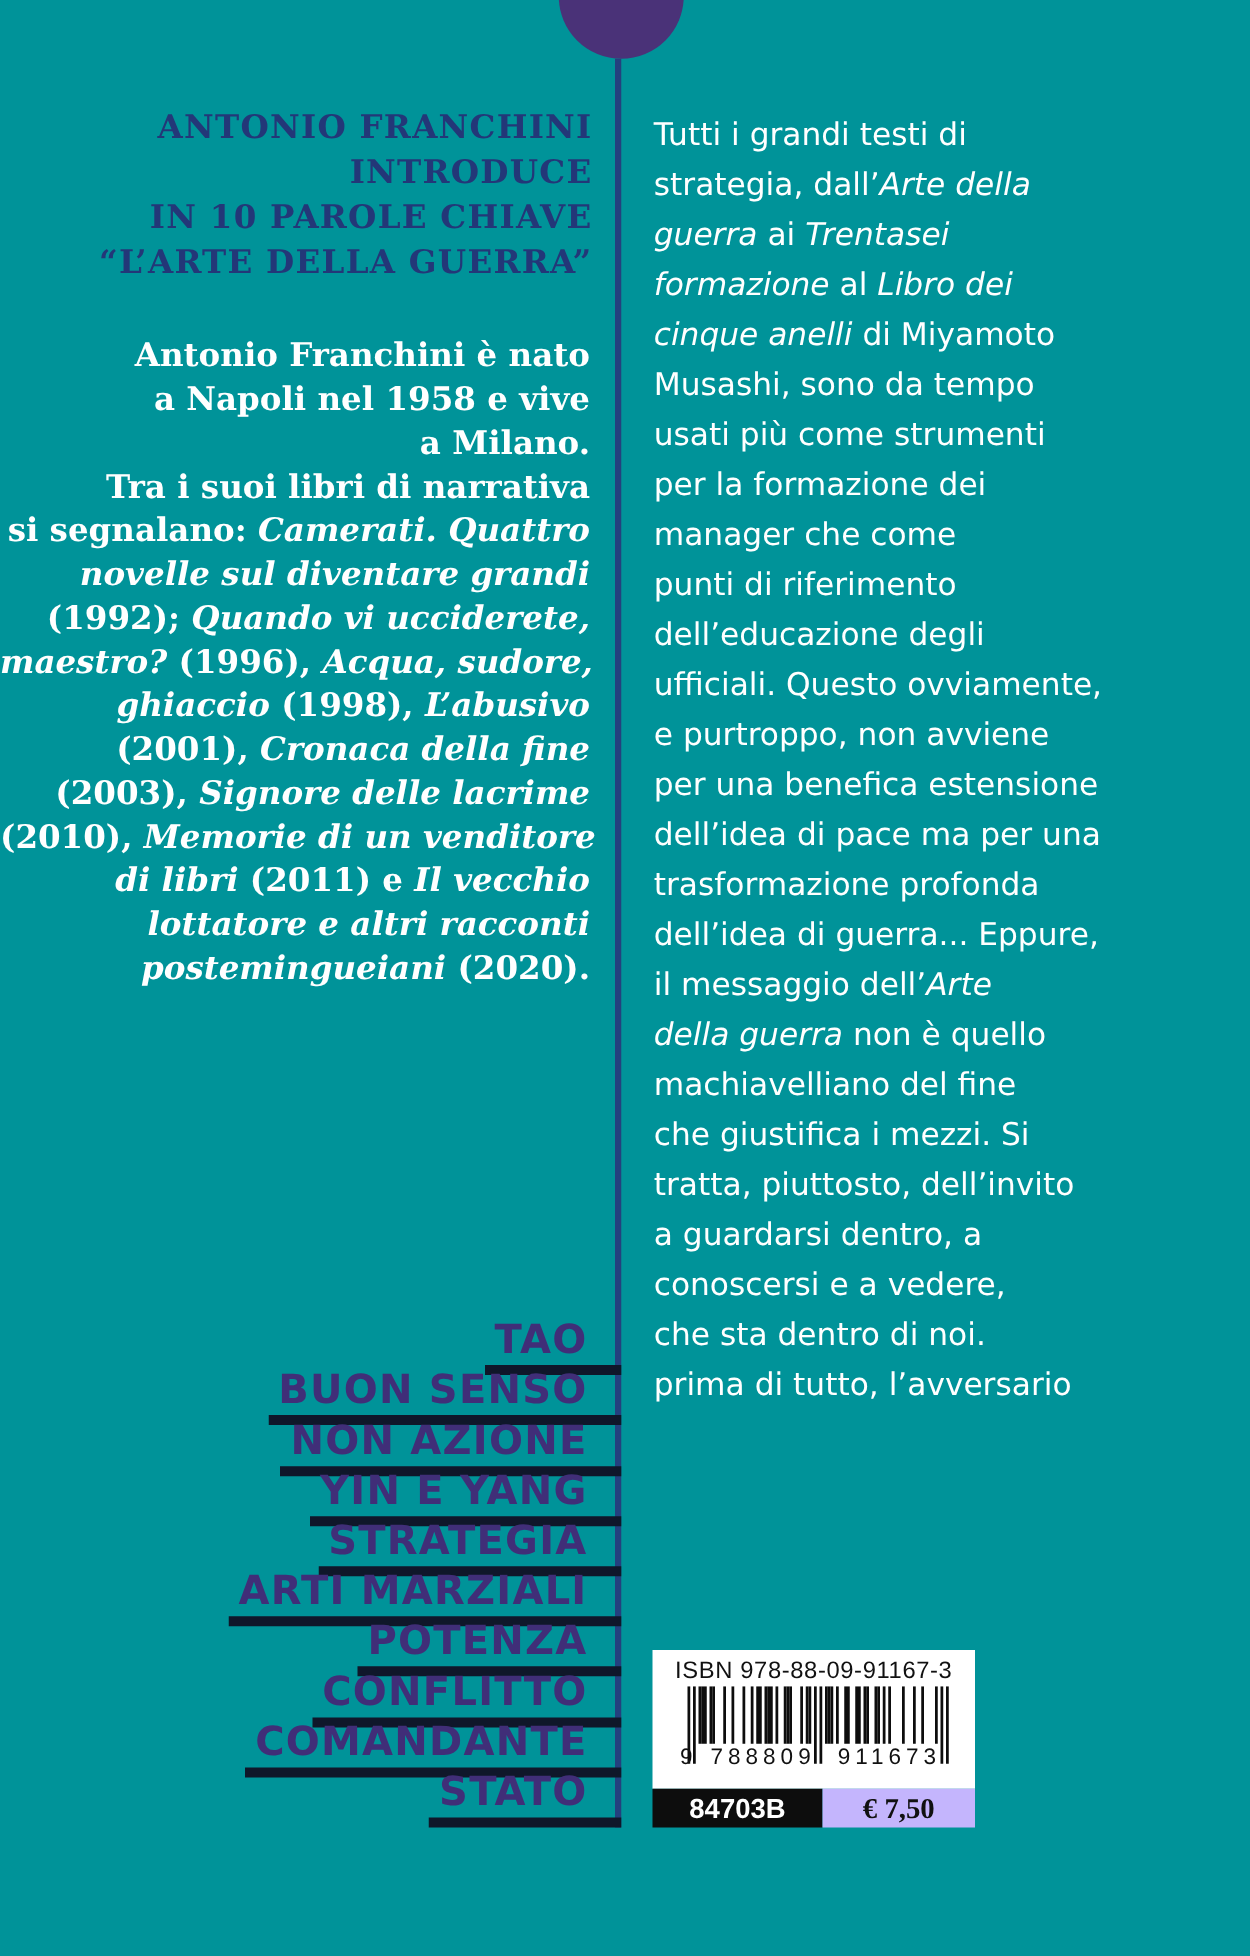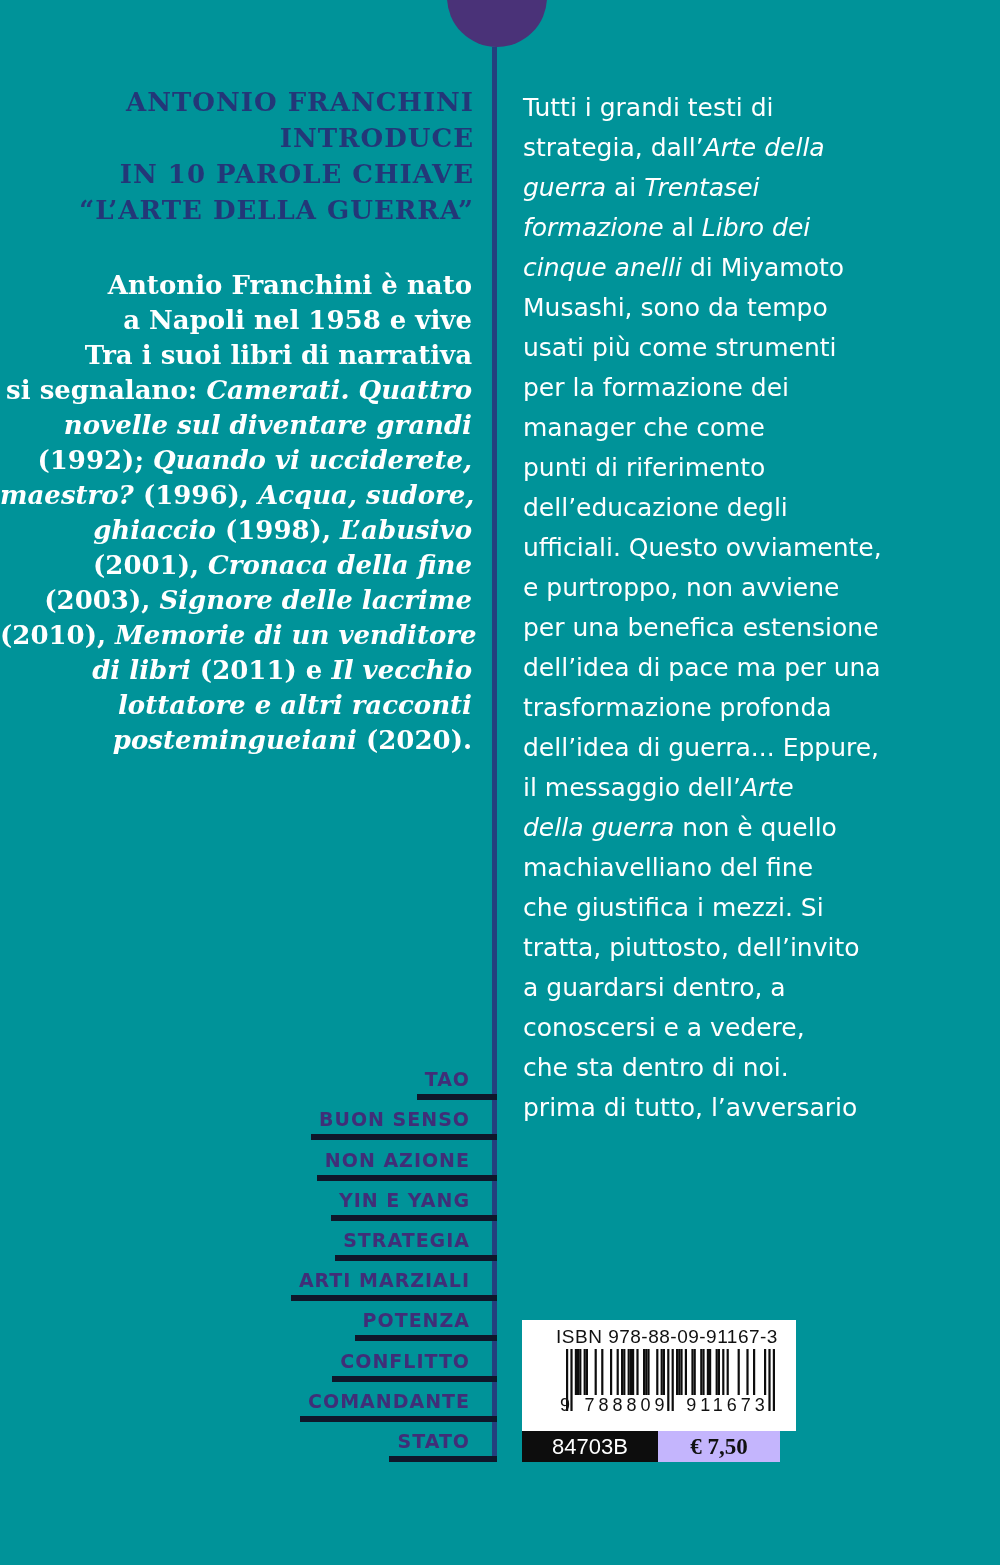--- a/index.html
+++ b/index.html
@@ -15,36 +15,36 @@
   .bio{position:absolute;left:0;top:268px;width:472px;text-align:right;
         font-family:"DejaVu Serif",serif;font-weight:bold;font-size:26px;line-height:35px;
         color:#FFFFFF;white-space:nowrap;}
   .bio .it,.header .it{font-style:italic;}
   .blurb{position:absolute;left:523px;top:88px;width:470px;text-align:left;
         font-size:25px;line-height:40px;color:#FFFFFF;white-space:nowrap;}
   .blurb .it{font-style:italic;}
 
   .keywords{position:absolute;left:0;top:1060px;width:497px;}
   .kw-row{height:40.2px;display:flex;justify-content:flex-end;align-items:flex-end;}
-  .kw{display:inline-block;border-bottom:6px solid #0f172a;padding:0 27px 5px 8px;
-        font-weight:bold;font-size:19px;letter-spacing:1px;color:#402E78;line-height:1;
+  .kw{display:inline-block;border-bottom:8px solid #0f172a;padding:0 27px 5px 8px;
+        font-weight:bold;font-size:32px;letter-spacing:1px;color:#402E78;line-height:1;
         white-space:nowrap;}
 
   .isbn-box{position:absolute;left:522px;top:1320px;width:258px;height:111px;background:#FFFFFF;
-        display:flex;flex-direction:column;align-items:center;padding-left:16px;}
+        display:flex;flex-direction:column;align-items:center;}
   .isbn-label{font-family:"Liberation Sans",sans-serif;font-size:19px;color:#111;
         margin-top:6px;letter-spacing:.5px;white-space:nowrap;}
   .barcode-wrap{position:relative;margin-top:1px;width:230px;height:64px;}
   .bc-digits{position:absolute;left:8px;right:4px;bottom:-3px;display:flex;
         font-family:"Liberation Sans",sans-serif;font-size:18px;color:#111;}
   .bc-digits .first{width:16px;}
   .bc-digits .grp{flex:1;text-align:center;letter-spacing:4px;}
   .code-box{position:absolute;left:522px;top:1431px;width:136px;height:31px;background:#0d0d0d;
         color:#fff;display:flex;align-items:center;justify-content:center;
-        font-family:"Liberation Sans",sans-serif;font-weight:normal;font-size:22px;}
+        font-family:"Liberation Sans",sans-serif;font-weight:bold;font-size:22px;}
   .price-box{position:absolute;left:658px;top:1431px;width:122px;height:31px;background:#c4b5fd;
         color:#111;display:flex;align-items:center;justify-content:center;
         font-family:Liberation Serif, serif;font-weight:bold;font-size:23px;}
 </style>
 </head>
 <body>
 
 <div class="page">
   <div class="top-circle"></div>
   <div class="divider"></div>
@@ -52,20 +52,21 @@
   <div class="header">
       <div><span>ANTONIO FRANCHINI</span></div>
       <div><span>INTRODUCE</span></div>
       <div><span>IN 10 PAROLE CHIAVE</span></div>
       <div><span>“L’ARTE DELLA GUERRA”</span></div>
     </div>
 
   <div class="bio">
       <div><span>Antonio Franchini è nato</span></div>
       <div><span>a Napoli nel 1958 e vive</span></div>
+      <div><span>a Milano.</span></div>
       <div><span>Tra i suoi libri di narrativa</span></div>
       <div><span>si segnalano: </span><span class="it">Camerati. Quattro</span></div>
       <div><span class="it">novelle sul diventare grandi</span></div>
       <div><span>(1992); </span><span class="it">Quando vi ucciderete,</span></div>
       <div><span class="it">maestro?</span><span> (1996), </span><span class="it">Acqua, sudore,</span></div>
       <div><span class="it">ghiaccio</span><span> (1998), </span><span class="it">L’abusivo</span></div>
       <div><span>(2001), </span><span class="it">Cronaca della fine</span></div>
       <div><span>(2003), </span><span class="it">Signore delle lacrime</span></div>
       <div><span>(2010), </span><span class="it">Memorie di un venditore</span></div>
       <div><span class="it">di libri</span><span> (2011) e </span><span class="it">Il vecchio</span></div>

